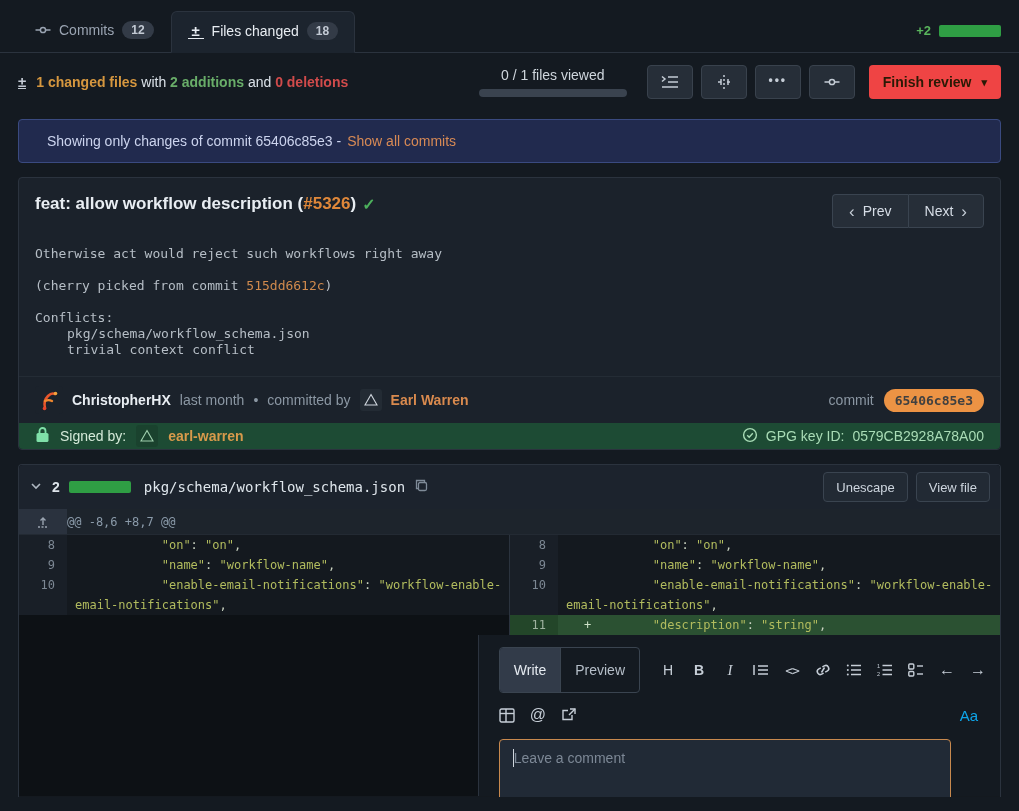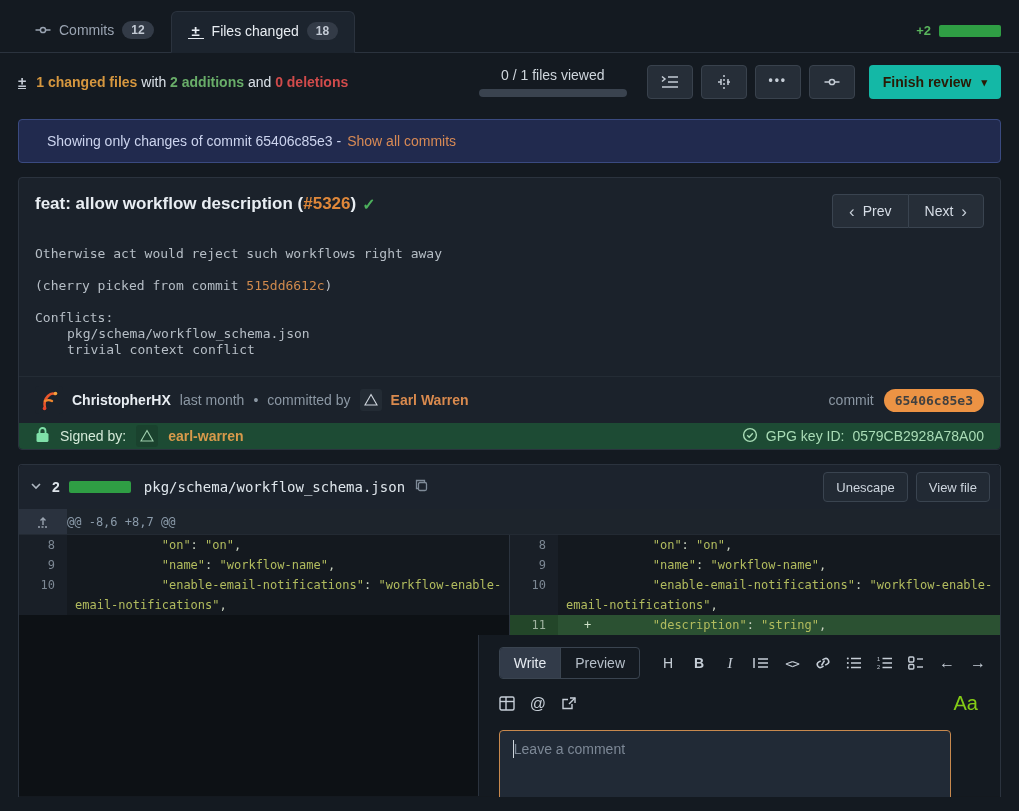--- a/index.html
+++ b/index.html
@@ -31,21 +31,21 @@
   .gold { color:#d6973f; font-weight:700; }
   .green-t { color:#69ad69; font-weight:700; }
   .red-t { color:#d14b4b; font-weight:700; }
   .stats-right { margin-left:auto; display:flex; align-items:center; gap:8px; }
   .viewed-col { display:flex; flex-direction:column; align-items:center; gap:6px; margin-right:12px; }
   .viewed-label { color:#cfd6dd; font-size:14px; }
   .viewed-track { width:148px; height:8px; border-radius:4px; background:#3a434f; }
   .icon-btn { width:46px; height:34px; background:#262e38; border:1px solid #39424d; border-radius:4px; display:flex; align-items:center; justify-content:center; color:#c5cdd6; cursor:pointer; }
   .icon-btn svg { stroke:#c5cdd6; }
   .dots { letter-spacing:2px; font-weight:700; font-size:12px; margin-top:-4px; }
-  .finish-btn { height:34px; margin-left:6px; background:#14b8a6; color:#2a1a05; border:none; border-radius:4px; font-weight:700; font-size:14px; padding:0 14px; display:flex; align-items:center; gap:10px; cursor:pointer; font-family:"Liberation Sans",sans-serif; }
+  .finish-btn { height:34px; margin-left:6px; background:#ef4444; color:#2a1a05; border:none; border-radius:4px; font-weight:700; font-size:14px; padding:0 14px; display:flex; align-items:center; gap:10px; cursor:pointer; font-family:"Liberation Sans",sans-serif; }
   .finish-caret { font-size:11px; }
 
   
   .notice { margin:8px 18px 14px 18px; height:44px; background:#212a4e; border:1px solid #3a4a80; border-radius:4px; display:flex; align-items:center; padding:0 28px; gap:6px; font-size:14px; color:#ccd4ee; }
   .notice a { color:#d88a55; text-decoration:none; cursor:pointer; }
 
   
   .commit-box { margin:0 18px; background:#1b222b; border:1px solid #2b333e; border-radius:4px; }
   .commit-head { display:flex; align-items:flex-start; padding:16px 16px 4px 16px; }
   .commit-title { font-size:17px; font-weight:700; color:#e8edf2; display:flex; align-items:center; gap:6px; }
@@ -99,33 +99,33 @@
   .cpun { color:#c9d2c0; }
   .dside.added { background:#2b5132; }
   .dside.added .lnum { background:#234629; color:#9fb3a0; }
   .marker { position:absolute; left:26px; color:#cfe3c9; }
 
   
   .diff-bottom { display:flex; align-items:stretch; height:161px; }
   .bottom-left { flex:1 1 0; background:#0d1115; }
   .bottom-right { flex:1 1 0; border-left:1px solid #2b333e; background:#141a21; padding:12px 14px 0 20px; }
   .editor-row1 { display:flex; align-items:center; }
-  .seg-tabs { display:flex; border:1px solid #3a4450; border-radius:4px; overflow:hidden; height:32px; }
+  .seg-tabs { display:flex; border:1px solid #3a4450; border-radius:4px; overflow:hidden; height:46px; }
   .seg { padding:0 14px; display:flex; align-items:center; font-size:14px; color:#b6bfc9; cursor:pointer; background:transparent; }
   .seg.active { background:#323b49; color:#e6ebf1; }
   .seg + .seg { border-left:1px solid #3a4450; }
   .tb-icons { display:flex; align-items:center; gap:15px; margin-left:20px; color:#c6ced7; }
   .tb { display:inline-flex; align-items:center; justify-content:center; min-width:16px; height:18px; cursor:pointer; font-size:14px; }
   .tb svg { stroke:#c6ced7; }
   .tb.bold { font-weight:800; }
   .tb.italic { font-style:italic; font-family:"Liberation Serif",serif; font-size:15px; }
   .tb.mono-g { font-family:"DejaVu Sans Mono",monospace; font-size:13px; letter-spacing:-1px; }
   .tb.arrow { font-size:16px; }
   .editor-row2 { display:flex; align-items:center; gap:15px; margin-top:13px; color:#c6ced7; }
-  .aa { margin-left:auto; font-size:20px; color:#84cc16; cursor:pointer; padding-right:8px; }
+  .aa { margin-left:auto; font-size:15px; color:#0ea5e9; cursor:pointer; padding-right:8px; }
   .comment-box { margin-top:15px; width:452px; height:120px; background:#212a36; border:1px solid #c8894e; border-radius:4px; position:relative; }
   .comment-input { width:100%; height:100%; background:transparent; border:none; outline:none; resize:none; color:#dde4ea; font-family:"Liberation Sans",sans-serif; font-size:14px; padding:10px 14px; }
   .comment-input::placeholder { color:#7d8896; }
   .caret-line { position:absolute; left:13px; top:9px; width:1px; height:18px; background:#cfd6dd; }
 </style>
 </head>
 <body>
 
 <div class="page">
 

